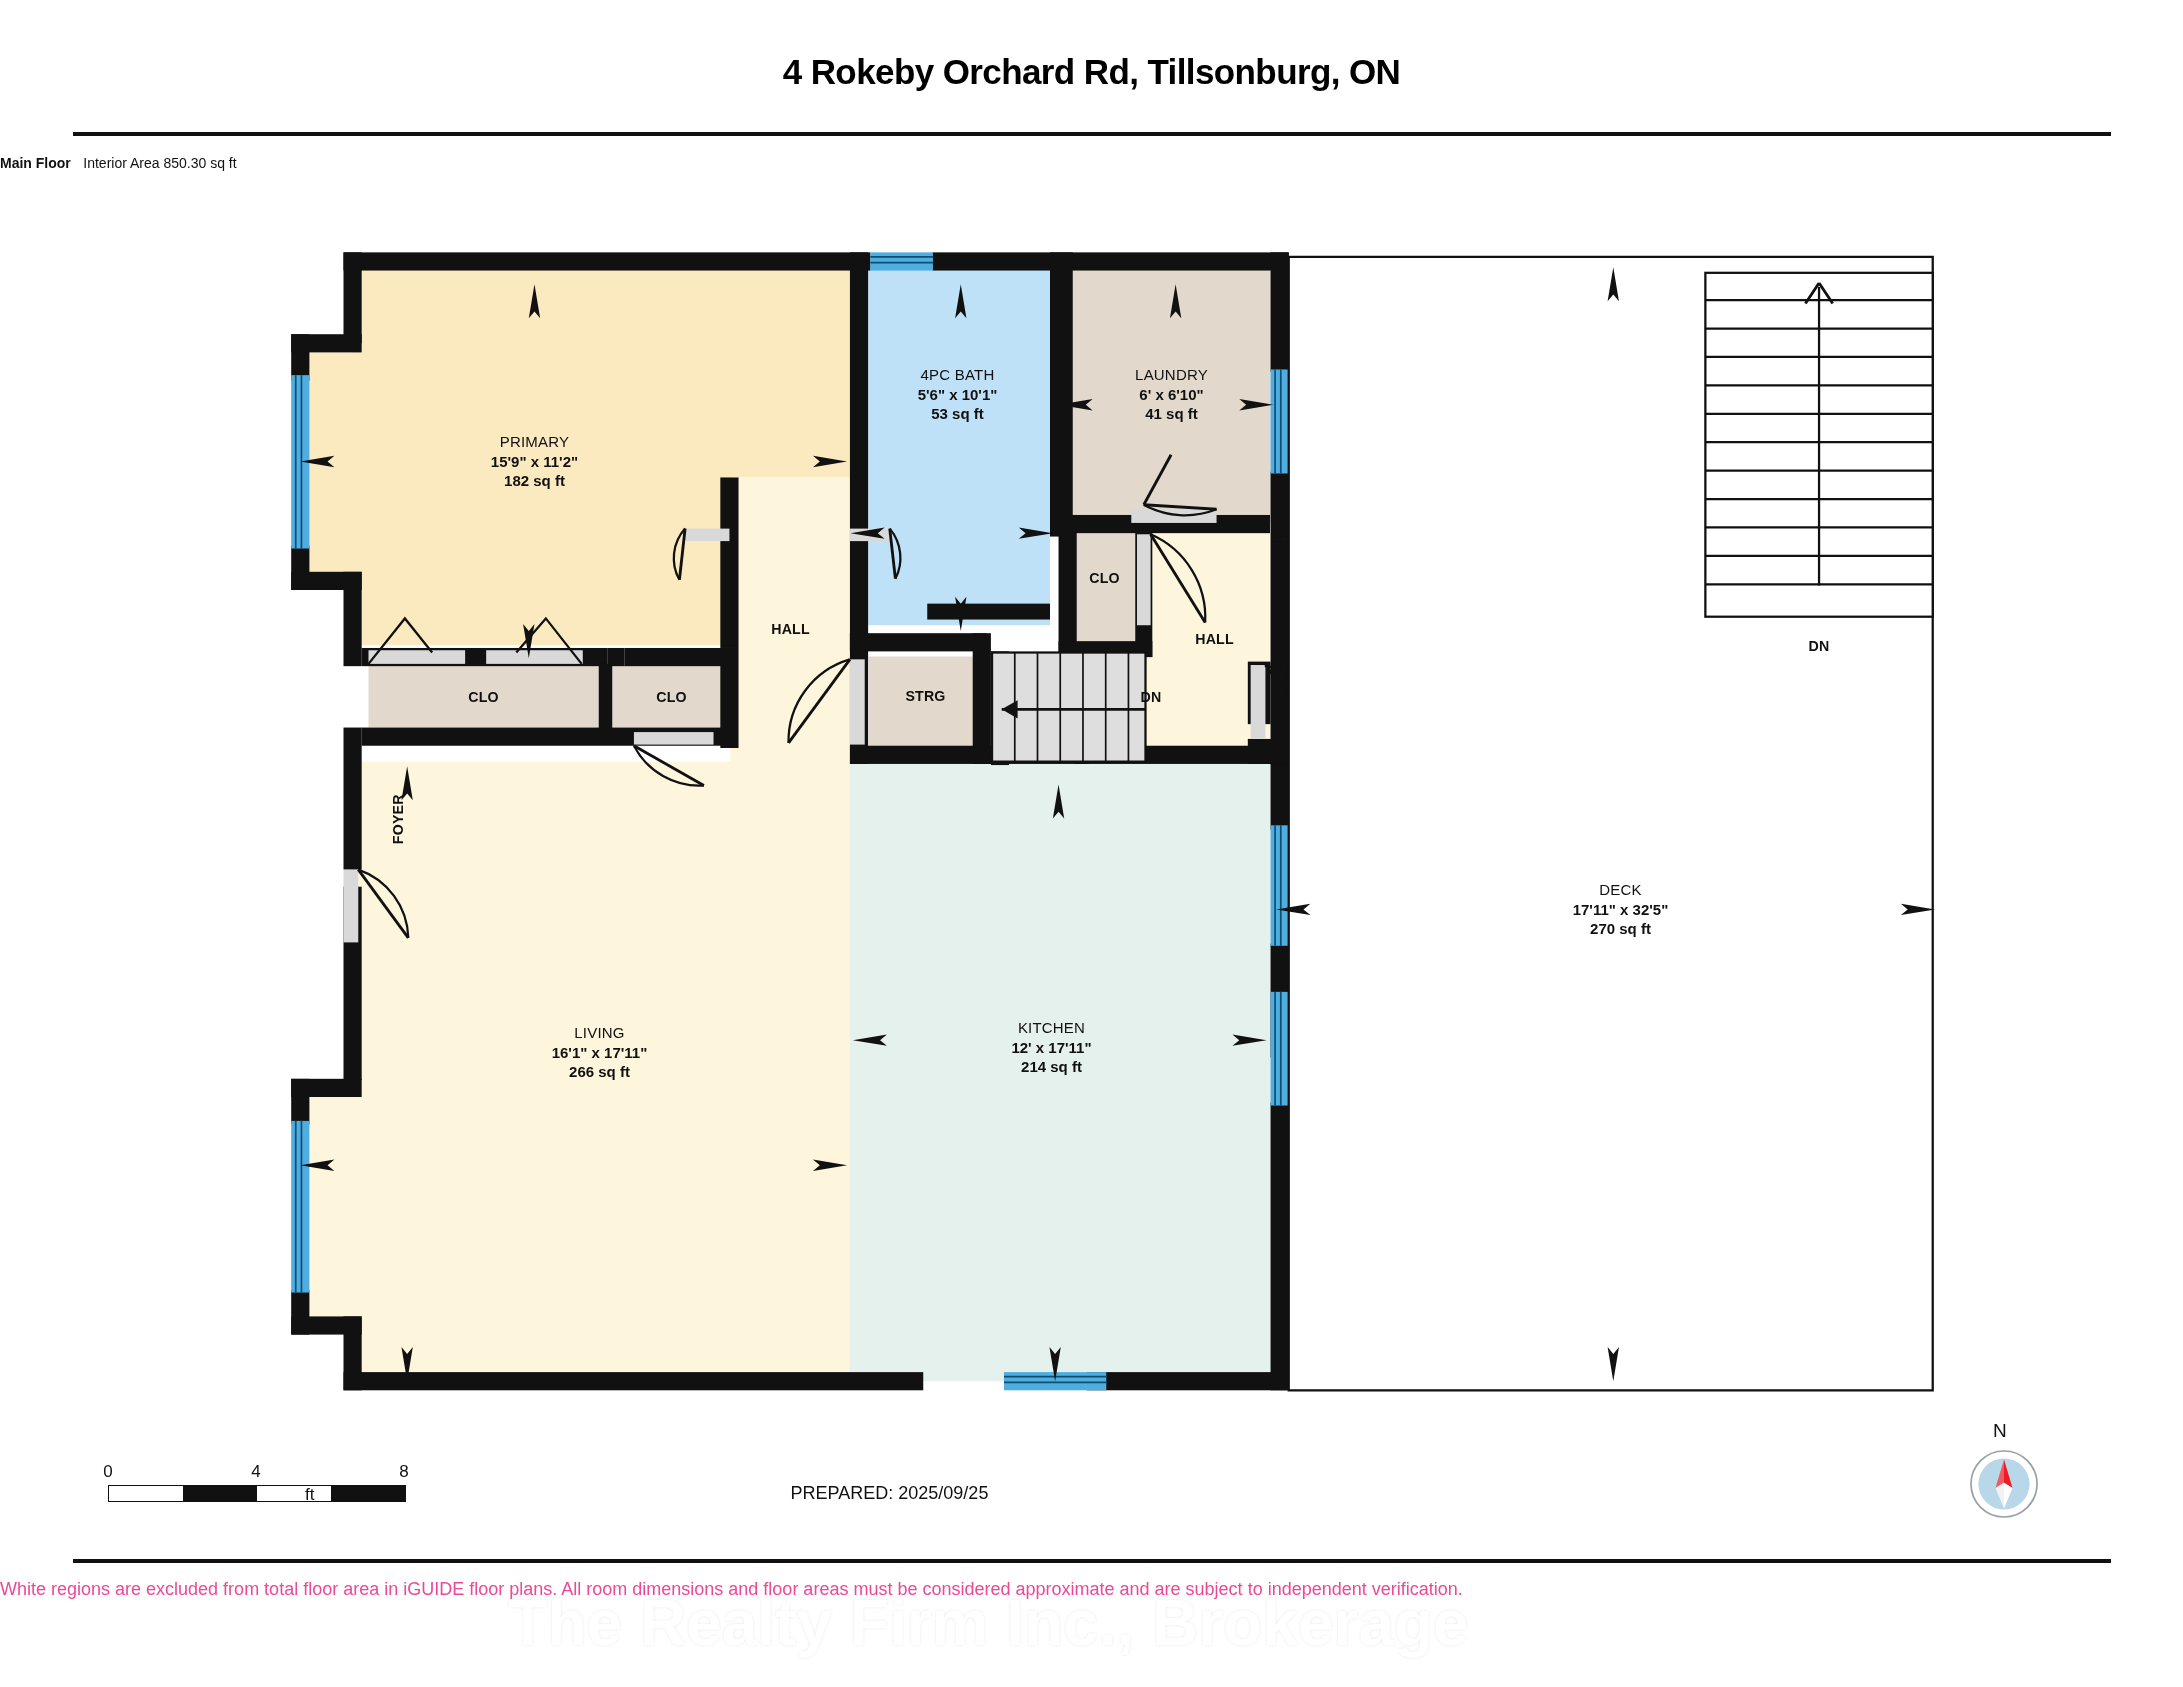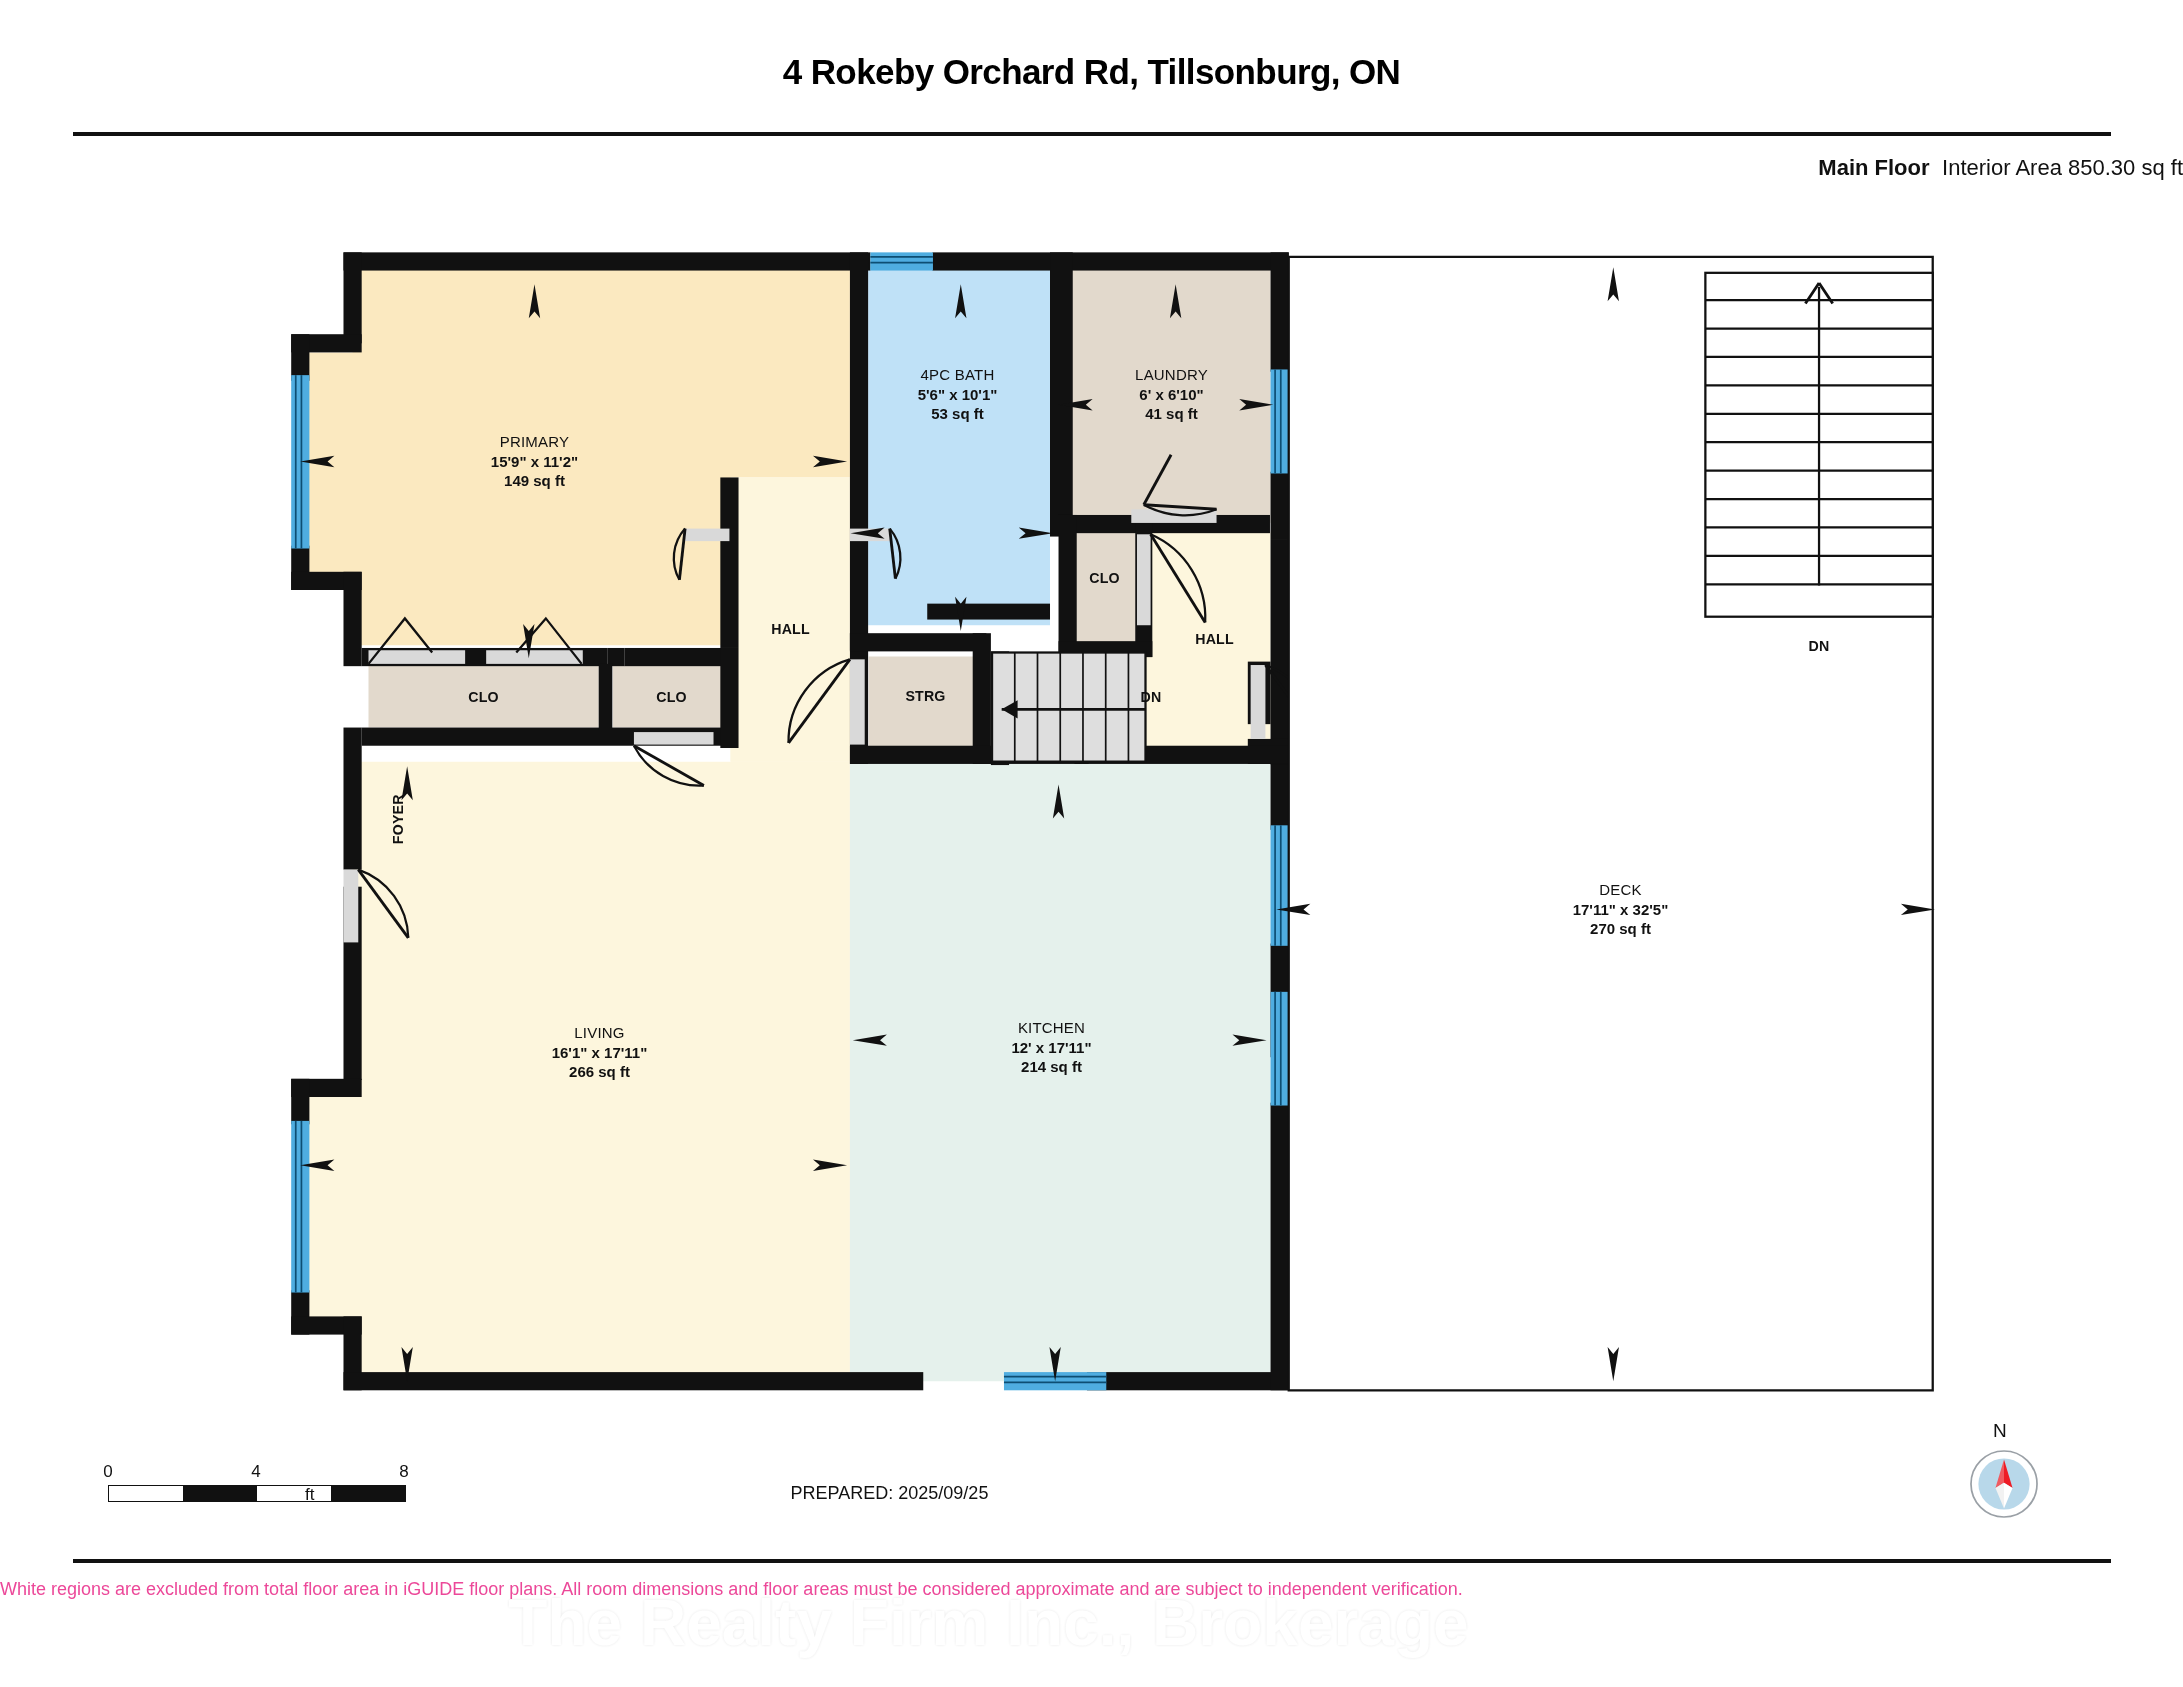--- a/index.html
+++ b/index.html
@@ -9,21 +9,21 @@
 
   
   #header-title{
     position:absolute;left:0;top:52px;width:2183px;text-align:center;
     font-size:35px;font-weight:bold;letter-spacing:-0.6px;color:#000000;
   }
   #header-rule{
     position:absolute;left:73px;top:132px;width:2038px;height:4px;background:#111;
   }
   #floor-line{
-    position:absolute;left:0;top:155px;width:2183px;text-align:right;font-size:22px;
+    position:absolute;left:0;top:155px;width:2183px;text-align:left;font-size:14px;
   }
   #floor-line .fl-name{font-weight:bold;}
   #floor-line .fl-area{font-weight:normal;margin-left:12.5px;}
 
   
   #plan{position:absolute;left:0;top:0;width:2183px;height:1687px;}
   #plan svg{position:absolute;left:0;top:0;}
 
   
   .rlabel{position:absolute;text-align:center;line-height:1.30;
@@ -281,21 +281,21 @@
     <path d="M1490,2050 L1430,2040 L1442,2050 L1430,2060 Z"></path>
     <path d="M2228,1830 L2168,1820 L2180,1830 L2168,1840 Z"></path>
     <path d="M3404,1600 L3344,1590 L3356,1600 L3344,1610 Z"></path>
   </g>
 </svg>
 </div>
 
 <div class="rlabel" style="left:455px;top:432px;width:159px;">
   <div class="nm">PRIMARY</div>
   <div class="dm">15'9" x 11'2"</div>
-  <div class="sf">149 sq ft</div>
+  <div class="sf">182 sq ft</div>
 </div>
 
 <div class="rlabel" style="left:878px;top:365px;width:159px;">
   <div class="nm">4PC BATH</div>
   <div class="dm">5'6" x 10'1"</div>
   <div class="sf">53 sq ft</div>
 </div>
 
 <div class="rlabel" style="left:1092px;top:365px;width:159px;text-align:center;">
   <div class="nm">LAUNDRY</div>

